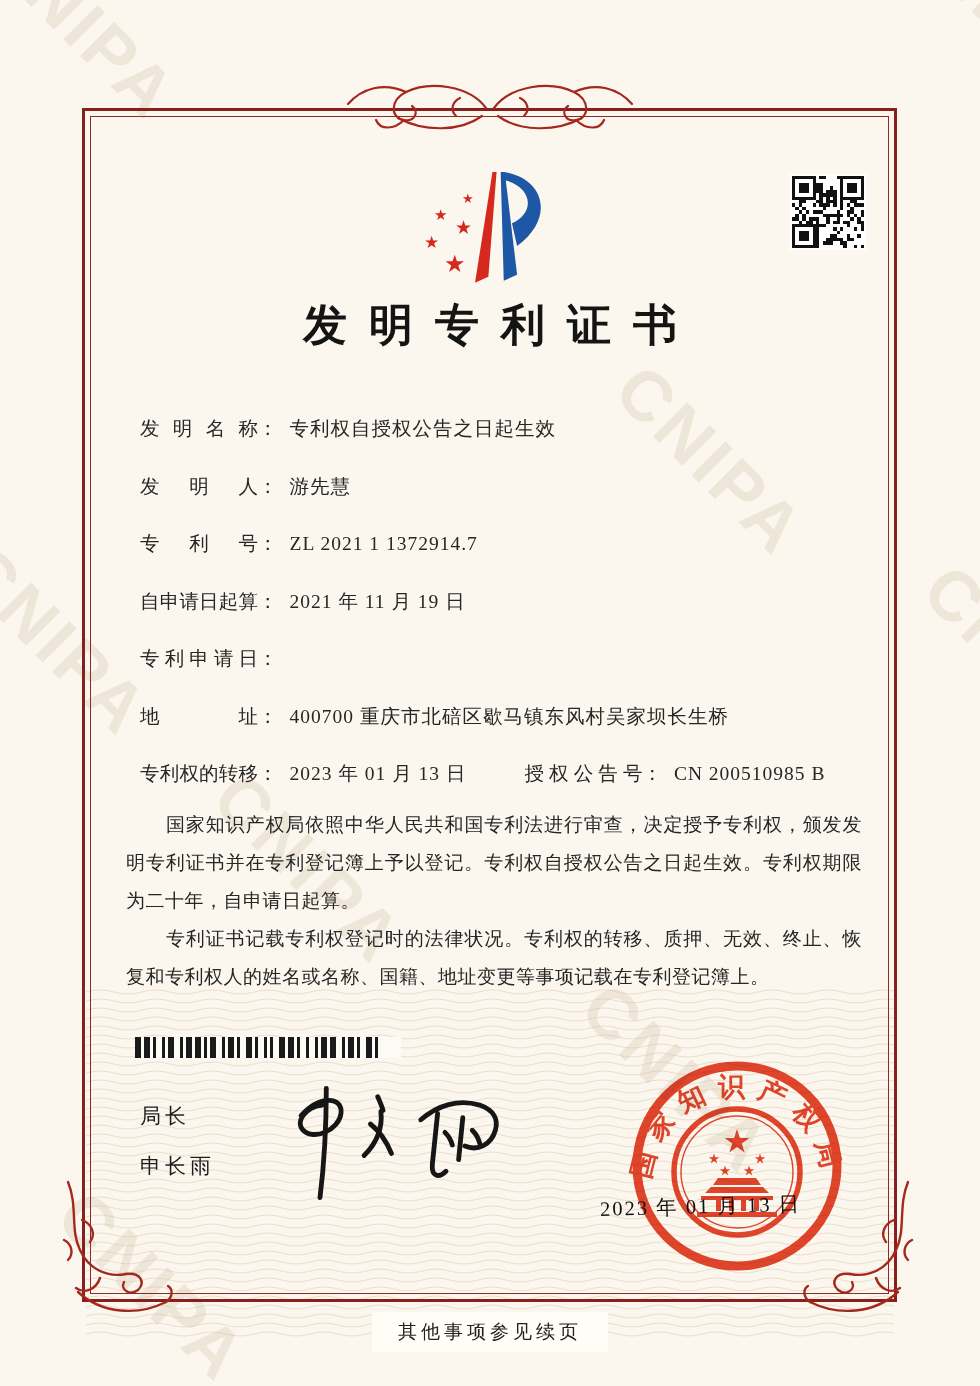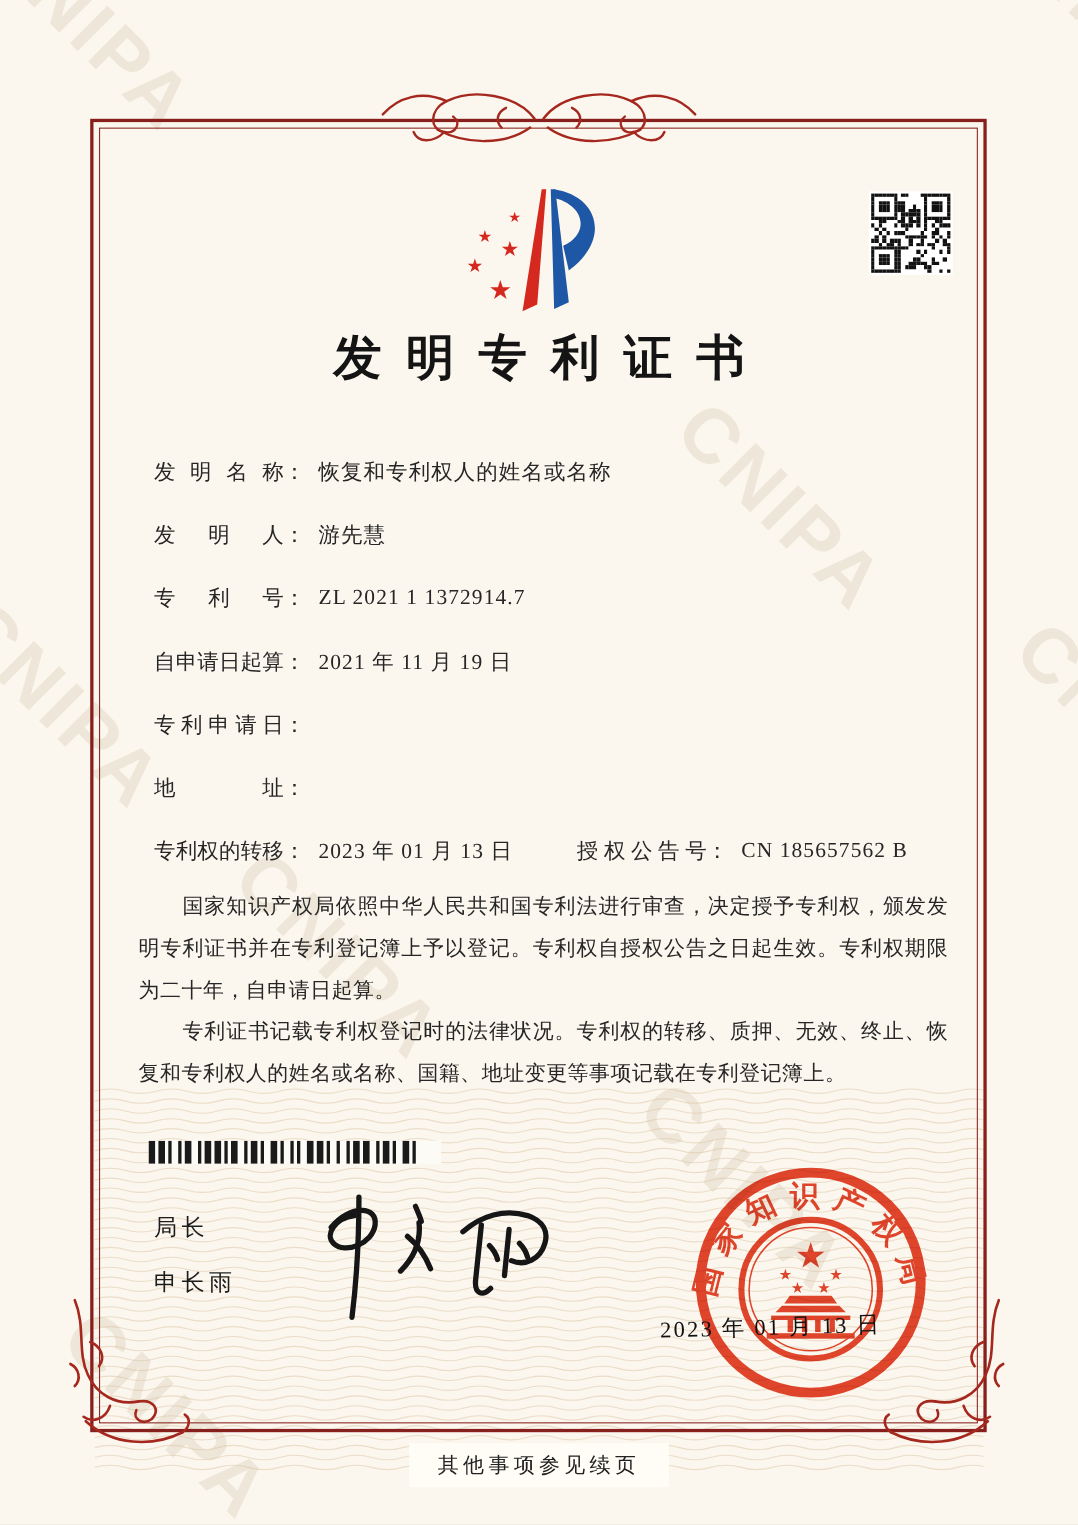--- a/index.html
+++ b/index.html
@@ -644,21 +644,21 @@
       <path fill="#1d57a5" d="M33,2 C72,8 84,46 46,74 L41,52 C64,42 62,16 31,9 Z"></path>
     </svg>
   </div>
 
   <div class="title">发明专利证书</div>
 
   <div class="fields">
     <div class="frow">
       <span class="flabel">发明名称</span>
         <span class="fcolon">：</span>
-      <span class="fvalue">恢复和专利权人的姓名或名称</span>
+      <span class="fvalue">专利权自授权公告之日起生效</span>
     </div>
     <div class="frow">
       <span class="flabel">发明人</span>
         <span class="fcolon">：</span>
       <span class="fvalue">游先慧</span>
     </div>
     <div class="frow">
       <span class="flabel">专利号</span>
         <span class="fcolon">：</span>
       <span class="fvalue">ZL 2021 1 1372914.7</span>
@@ -668,29 +668,30 @@
         <span class="fcolon">：</span>
       <span class="fvalue">2021 年 11 月 19 日</span>
     </div>
     <div class="frow">
       <span class="flabel">专利申请日</span>
         <span class="fcolon">：</span>
     </div>
     <div class="frow">
       <span class="flabel">地址</span>
         <span class="fcolon">：</span>
+      <span class="fvalue">400700 重庆市北碚区歇马镇东风村吴家坝长生桥</span>
     </div>
     <div class="frow">
       <span class="flabel">专利权的转移</span>
         <span class="fcolon">：</span>
       <span class="fvalue">2023 年 01 月 13 日</span>
       <span class="gpair2">
         <span class="flabel">授权公告号</span>
           <span class="fcolon">：</span>
-        <span class="fvalue">CN 185657562 B</span>
+        <span class="fvalue">CN 200510985 B</span>
       </span>
     </div>
   </div>
 
   <div class="paras">
     <p>国家知识产权局依照中华人民共和国专利法进行审查，决定授予专利权，颁发发明专利证书并在专利登记簿上予以登记。专利权自授权公告之日起生效。专利权期限为二十年，自申请日起算。</p>
     <p>专利证书记载专利权登记时的法律状况。专利权的转移、质押、无效、终止、恢复和专利权人的姓名或名称、国籍、地址变更等事项记载在专利登记簿上。</p>
   </div>
 
   <div class="barcode" id="barcode">

